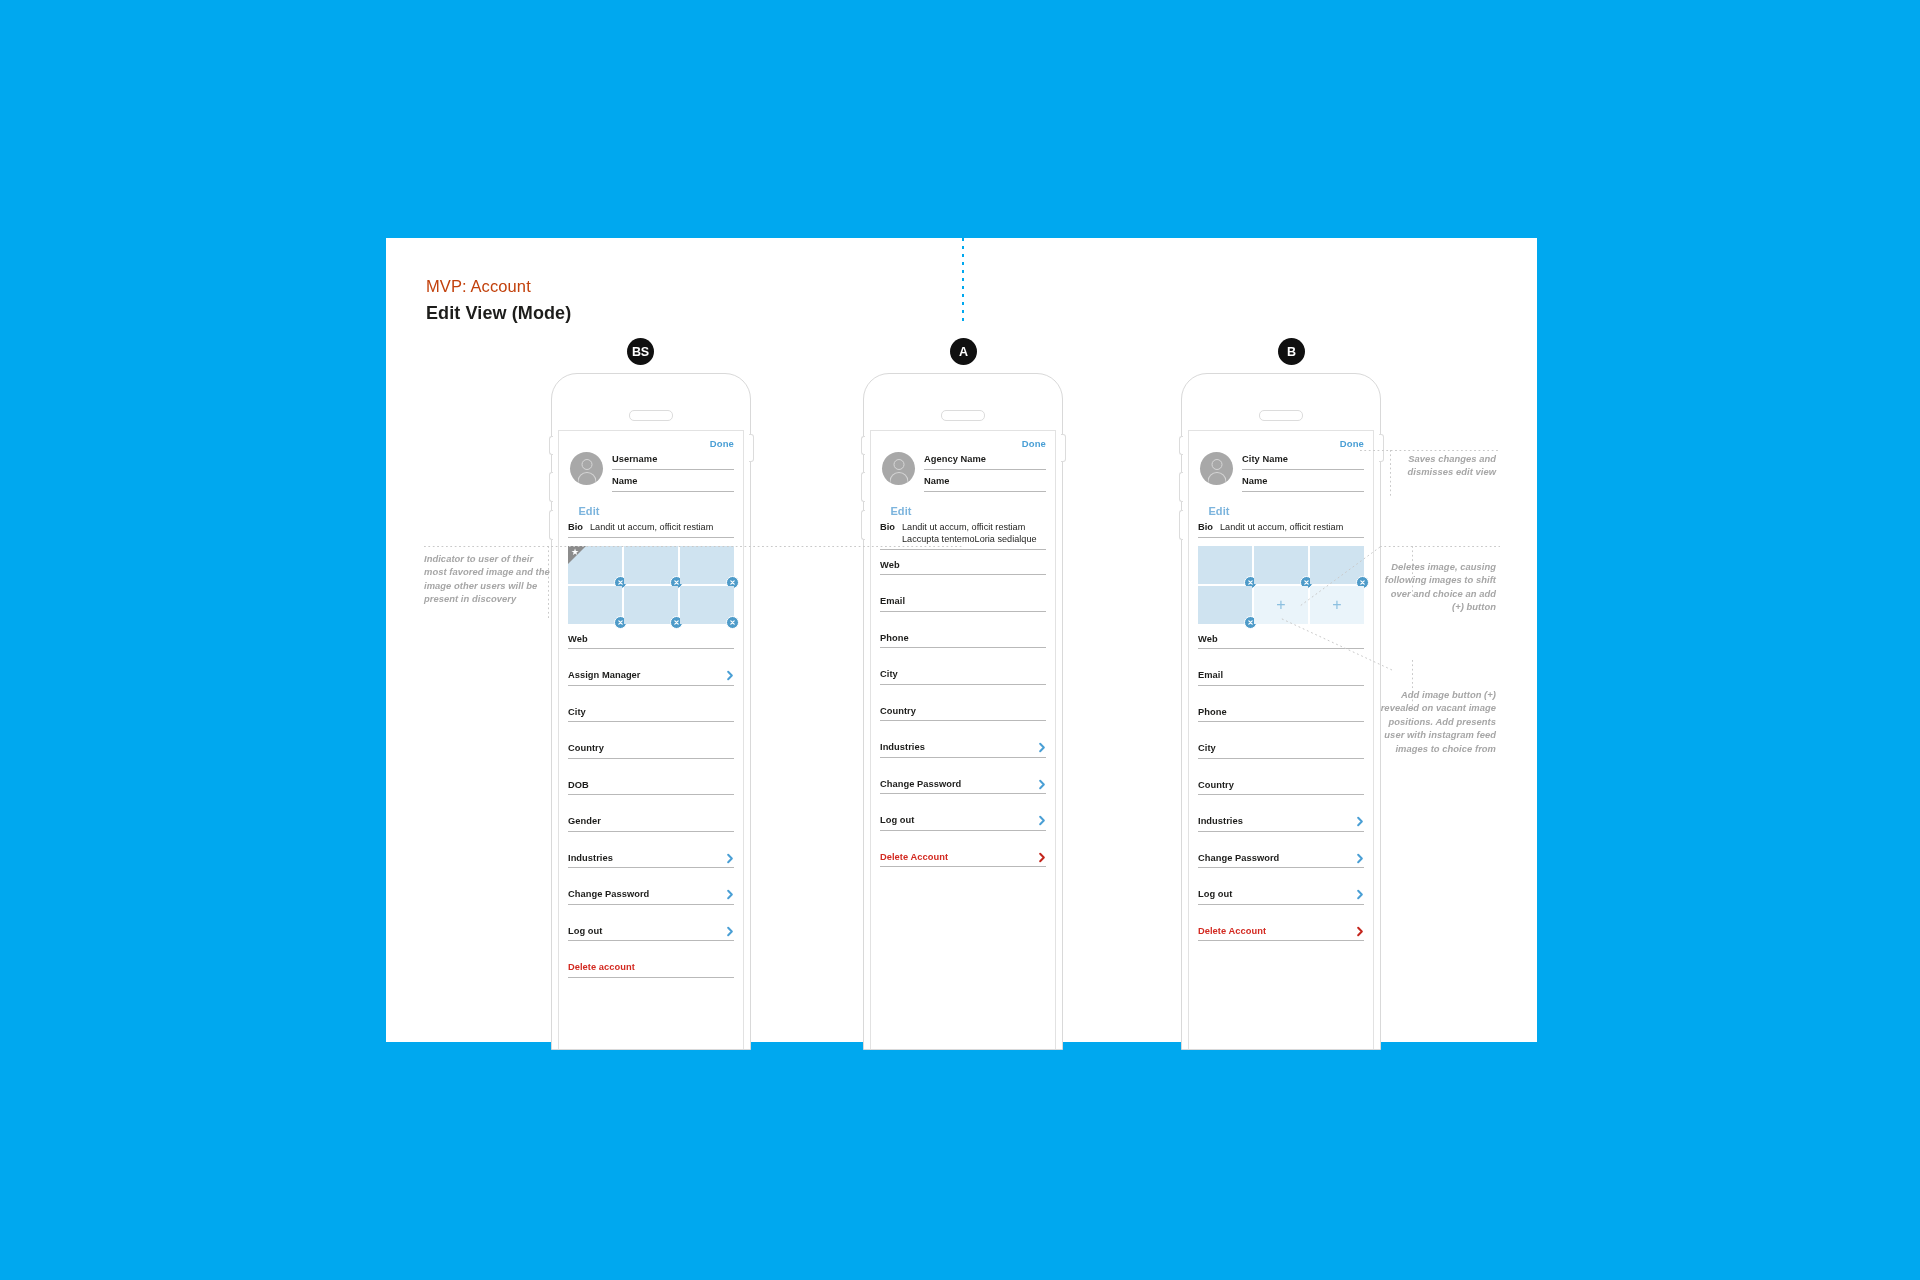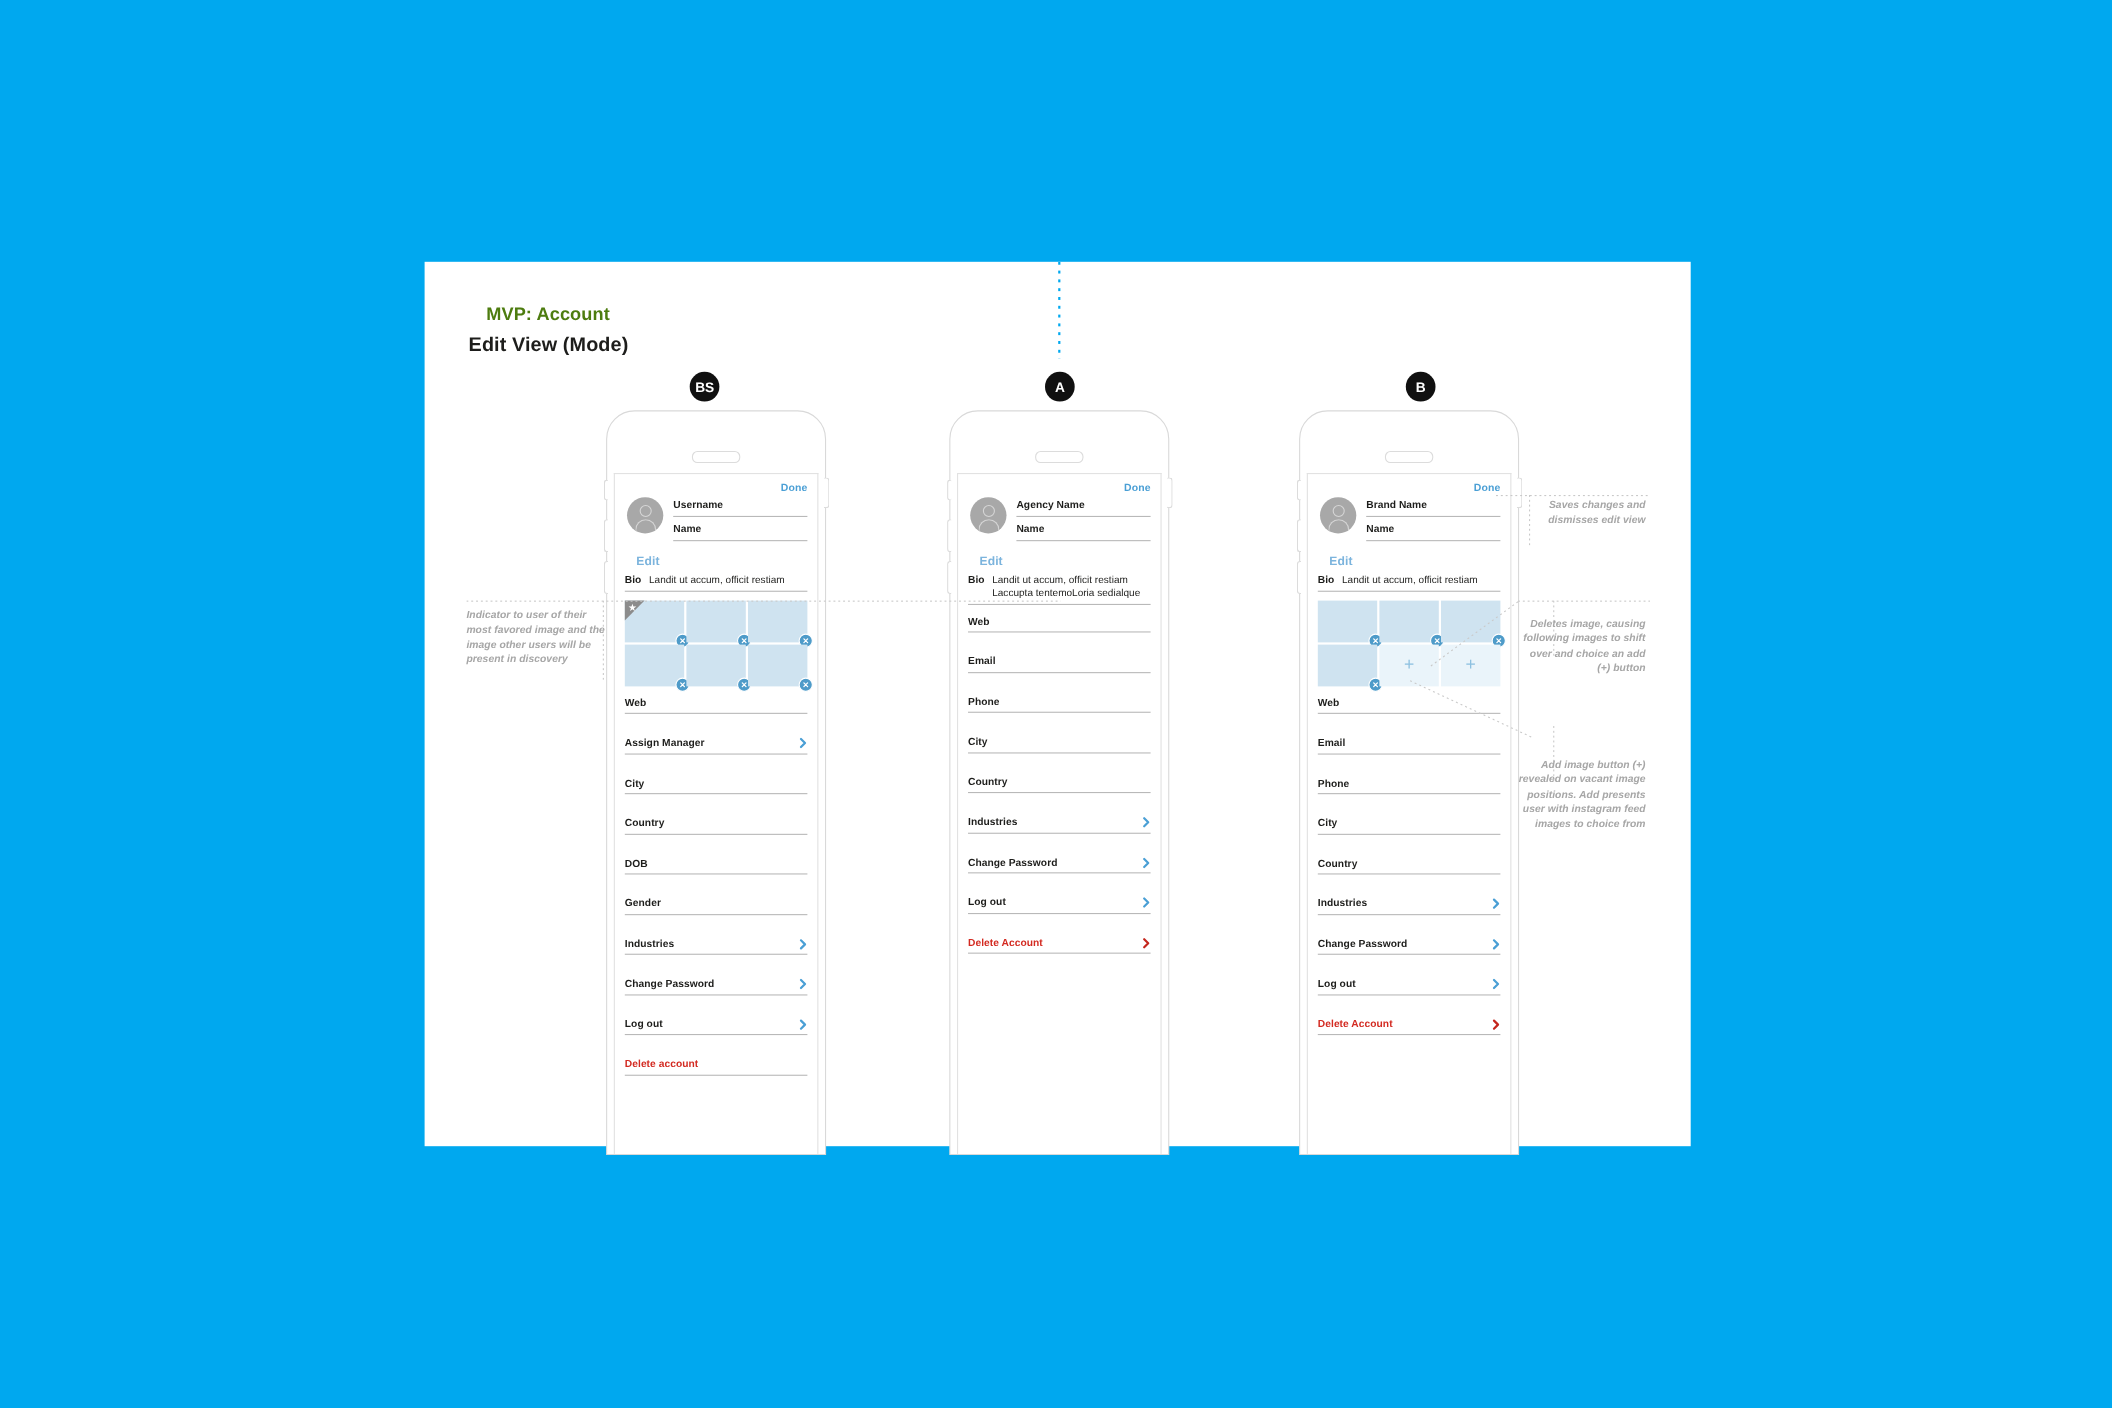--- a/index.html
+++ b/index.html
@@ -13,23 +13,22 @@
   
   .sheet{
     position:absolute;
     left:386px;top:238px;
     width:1151px;height:804px;
     background:#ffffff;
   }
   
   .hdr{position:absolute;left:40px;top:38px;}
   .hdr .sup{
-    font-size:16.5px;font-weight:bold;color:#4d7c0f;letter-spacing:.1px;
+    font-size:16.5px;font-weight:normal;color:#c2410c;letter-spacing:.1px;
     line-height:20px;
-    margin-left:16px;
   }
   .hdr .main{
     font-size:18px;font-weight:bold;color:#1d1d1b;letter-spacing:.1px;
     line-height:22px;margin-top:6px;
   }
 
   
   .dotline{
     position:absolute;left:962px;top:238px;width:2px;height:88px;
     background-image:linear-gradient(to bottom,#00A8EF 0 3px,transparent 3px 8px);
@@ -409,21 +408,21 @@
         <div class="done">Done</div>
         <div class="profile">
           <div class="avatar-col">
             <div class="avatar">
               <div class="head"></div>
               <div class="body"></div>
             </div>
             <div class="edit">Edit</div>
           </div>
           <div class="fields">
-            <div class="fld">Brand Name</div>
+            <div class="fld">City Name</div>
             <div class="fld">Name</div>
           </div>
         </div>
         <div class="bio">
           <div class="lbl">Bio</div>
           <div class="txt">Landit ut accum, officit restiam</div>
         </div>
         <div class="grid">
           <div class="cell">
             <div class="xbtn">

